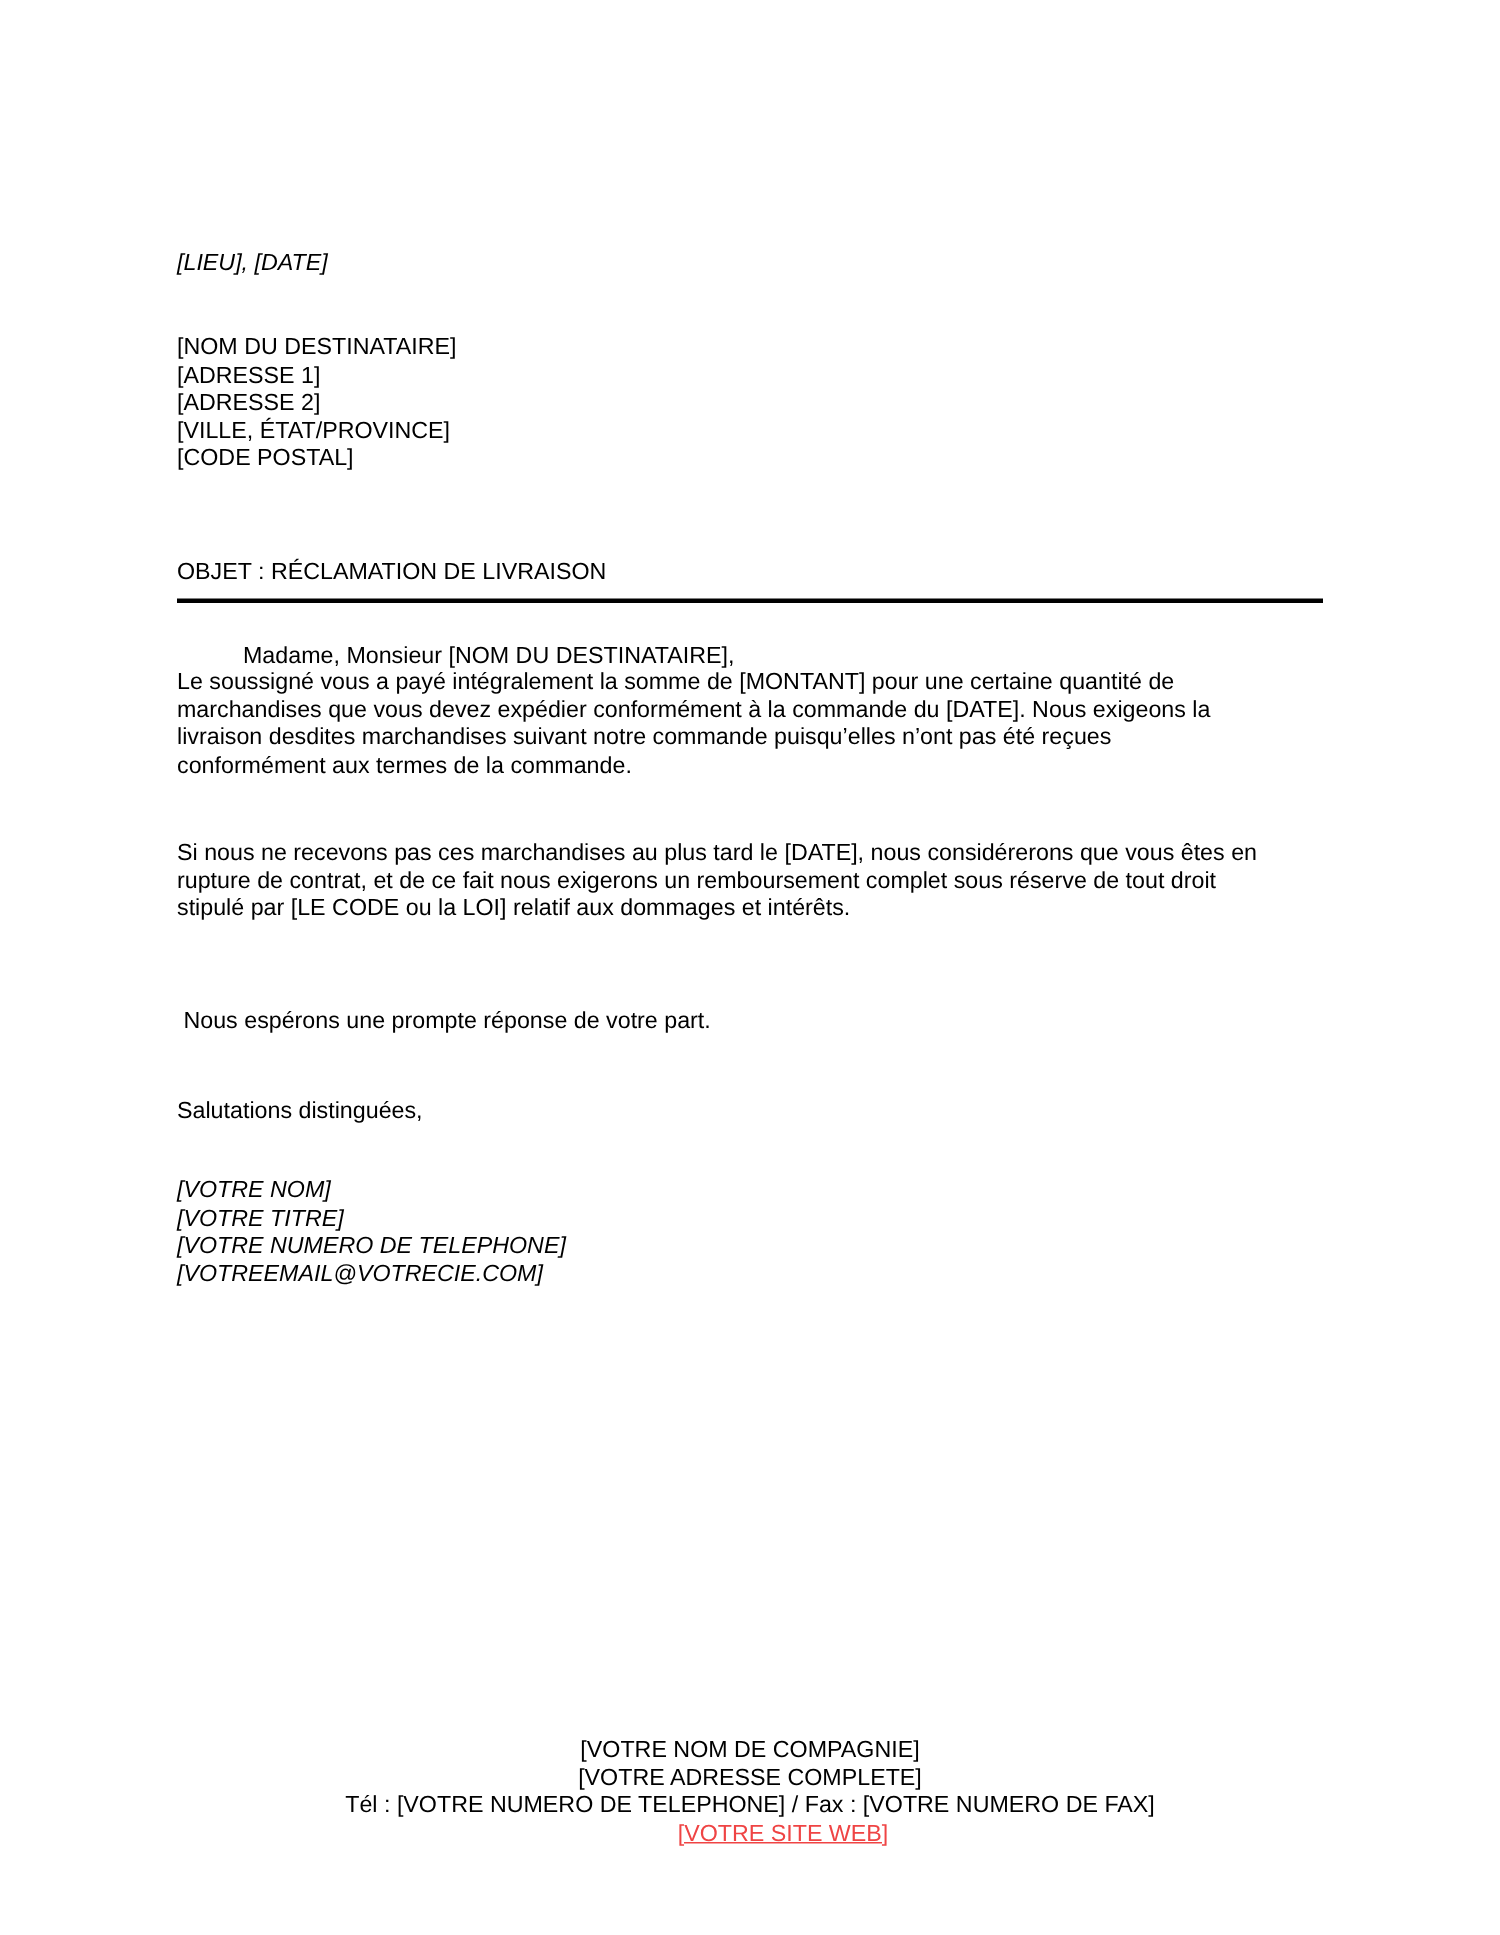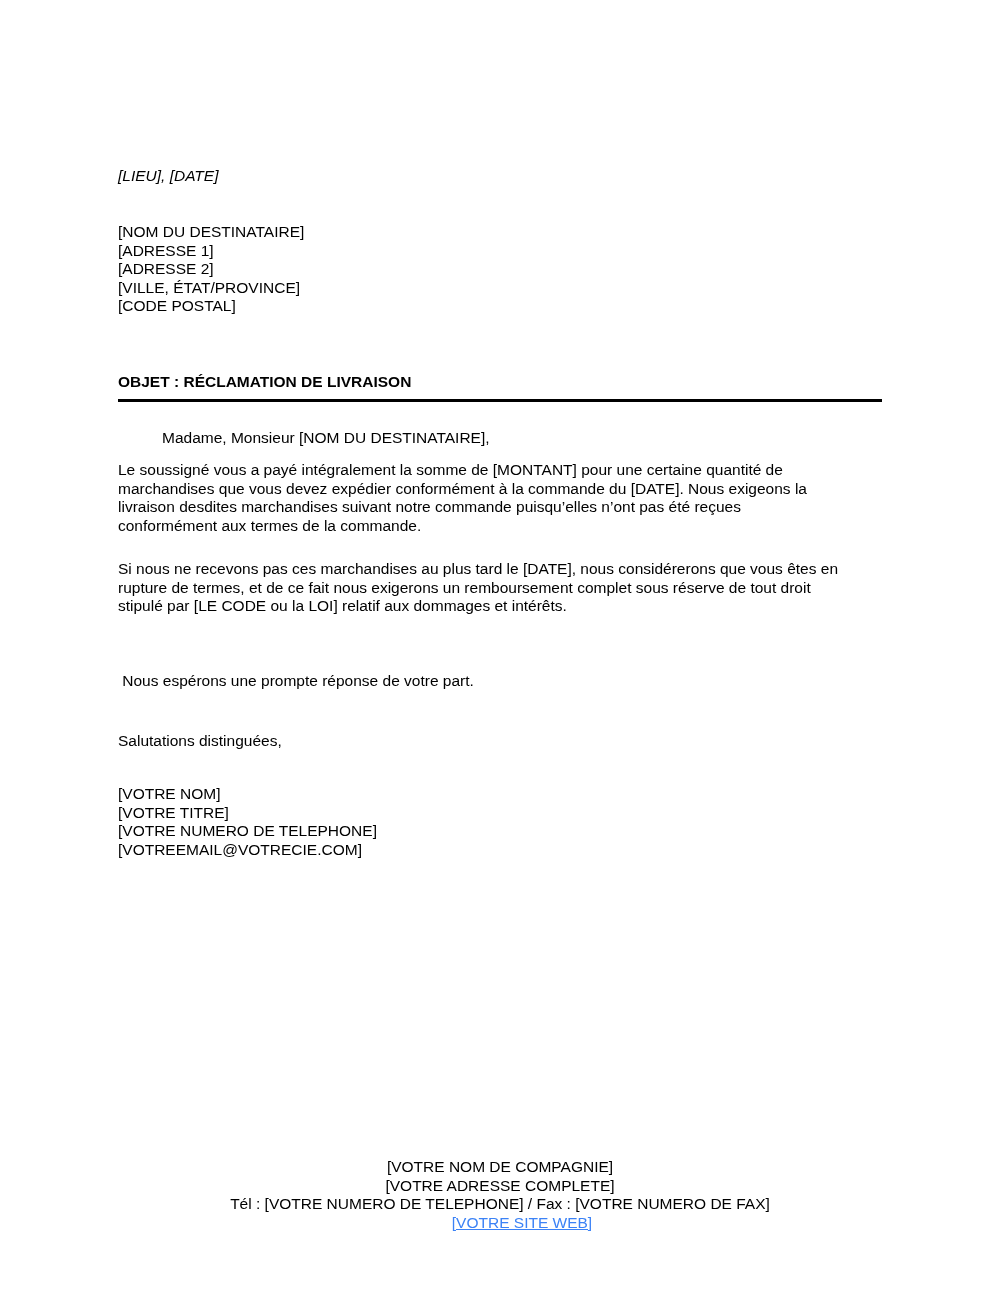--- a/index.html
+++ b/index.html
@@ -3,24 +3,24 @@
   <meta charset="utf-8">
   <style>
     html, body { margin: 0; padding: 0; background: #ffffff; }
     body {
       width: 1000px; height: 1290px; position: relative; overflow: hidden;
       font-family: "Liberation Sans", sans-serif; color: #000; font-size: 15.5px;
     }
     .line { position: absolute; left: 118px; white-space: nowrap; line-height: 18.5px; }
     .block { position: absolute; left: 118px; width: 770px; line-height: 18.5px; }
     .block div { white-space: nowrap; }
-    .subject { position: absolute; left: 118px; top: 373px; font-weight: bold; line-height: 18px; white-space: nowrap; }
+    .subject { position: absolute; left: 118px; top: 373px; font-weight: normal; line-height: 18px; white-space: nowrap; }
     .rule { position: absolute; left: 118px; top: 399px; width: 764px; height: 3px; background: #000; }
     .footer { position: absolute; left: 0; width: 1000px; top: 1158px; text-align: center; line-height: 18.5px; }
-    .footer a { color: #3b82f6; text-decoration: underline; padding-left: 44px; }
+    .footer a { color: #ef4444; text-decoration: underline; padding-left: 44px; }
   </style>
 </head>
 <body>
 
 <div>
 
   <div class="line" style="top:167px;font-style:italic;">[LIEU], [DATE]</div>
 
   <div class="block" style="top:223px;">
     <div>[NOM DU DESTINATAIRE]</div>
@@ -28,40 +28,40 @@
     <div>[ADRESSE 2]</div>
     <div>[VILLE, ÉTAT/PROVINCE]</div>
     <div>[CODE POSTAL]</div>
   </div>
 
   <div class="subject">OBJET : RÉCLAMATION DE LIVRAISON</div>
   <div class="rule"></div>
 
   <div class="line" style="top:429px;margin-left:44px;">Madame, Monsieur [NOM DU DESTINATAIRE],</div>
 
-  <div class="block" style="top:461px;">
+  <div class="block" style="top:446px;">
     <div>Le soussigné vous a payé intégralement la somme de [MONTANT] pour une certaine quantité de</div>
     <div>marchandises que vous devez expédier conformément à la commande du [DATE]. Nous exigeons la</div>
     <div>livraison desdites marchandises suivant notre commande puisqu’elles n’ont pas été reçues</div>
     <div>conformément aux termes de la commande.</div>
   </div>
 
   <div class="block" style="top:560px;">
     <div>Si nous ne recevons pas ces marchandises au plus tard le [DATE], nous considérerons que vous êtes en</div>
-    <div>rupture de termes, et de ce fait nous exigerons un remboursement complet sous réserve de tout droit</div>
+    <div>rupture de contrat, et de ce fait nous exigerons un remboursement complet sous réserve de tout droit</div>
     <div>stipulé par [LE CODE ou la LOI] relatif aux dommages et intérêts.</div>
   </div>
 
   <div class="block" style="top:635px; white-space:pre;">
     <div style="white-space:pre;"> Nous espérons une prompte réponse de votre part.</div>
   </div>
 
   <div class="line" style="top:732px;">Salutations distinguées,</div>
 
-  <div class="block" style="top:785px;">
+  <div class="block" style="top:785px;font-style:italic;">
     <div>[VOTRE NOM]</div>
     <div>[VOTRE TITRE]</div>
     <div>[VOTRE NUMERO DE TELEPHONE]</div>
     <div>[VOTREEMAIL@VOTRECIE.COM]</div>
   </div>
 
   <div class="footer">
     <div>[VOTRE NOM DE COMPAGNIE]</div>
     <div>[VOTRE ADRESSE COMPLETE]</div>
     <div>Tél : [VOTRE NUMERO DE TELEPHONE] / Fax : [VOTRE NUMERO DE FAX]</div>

